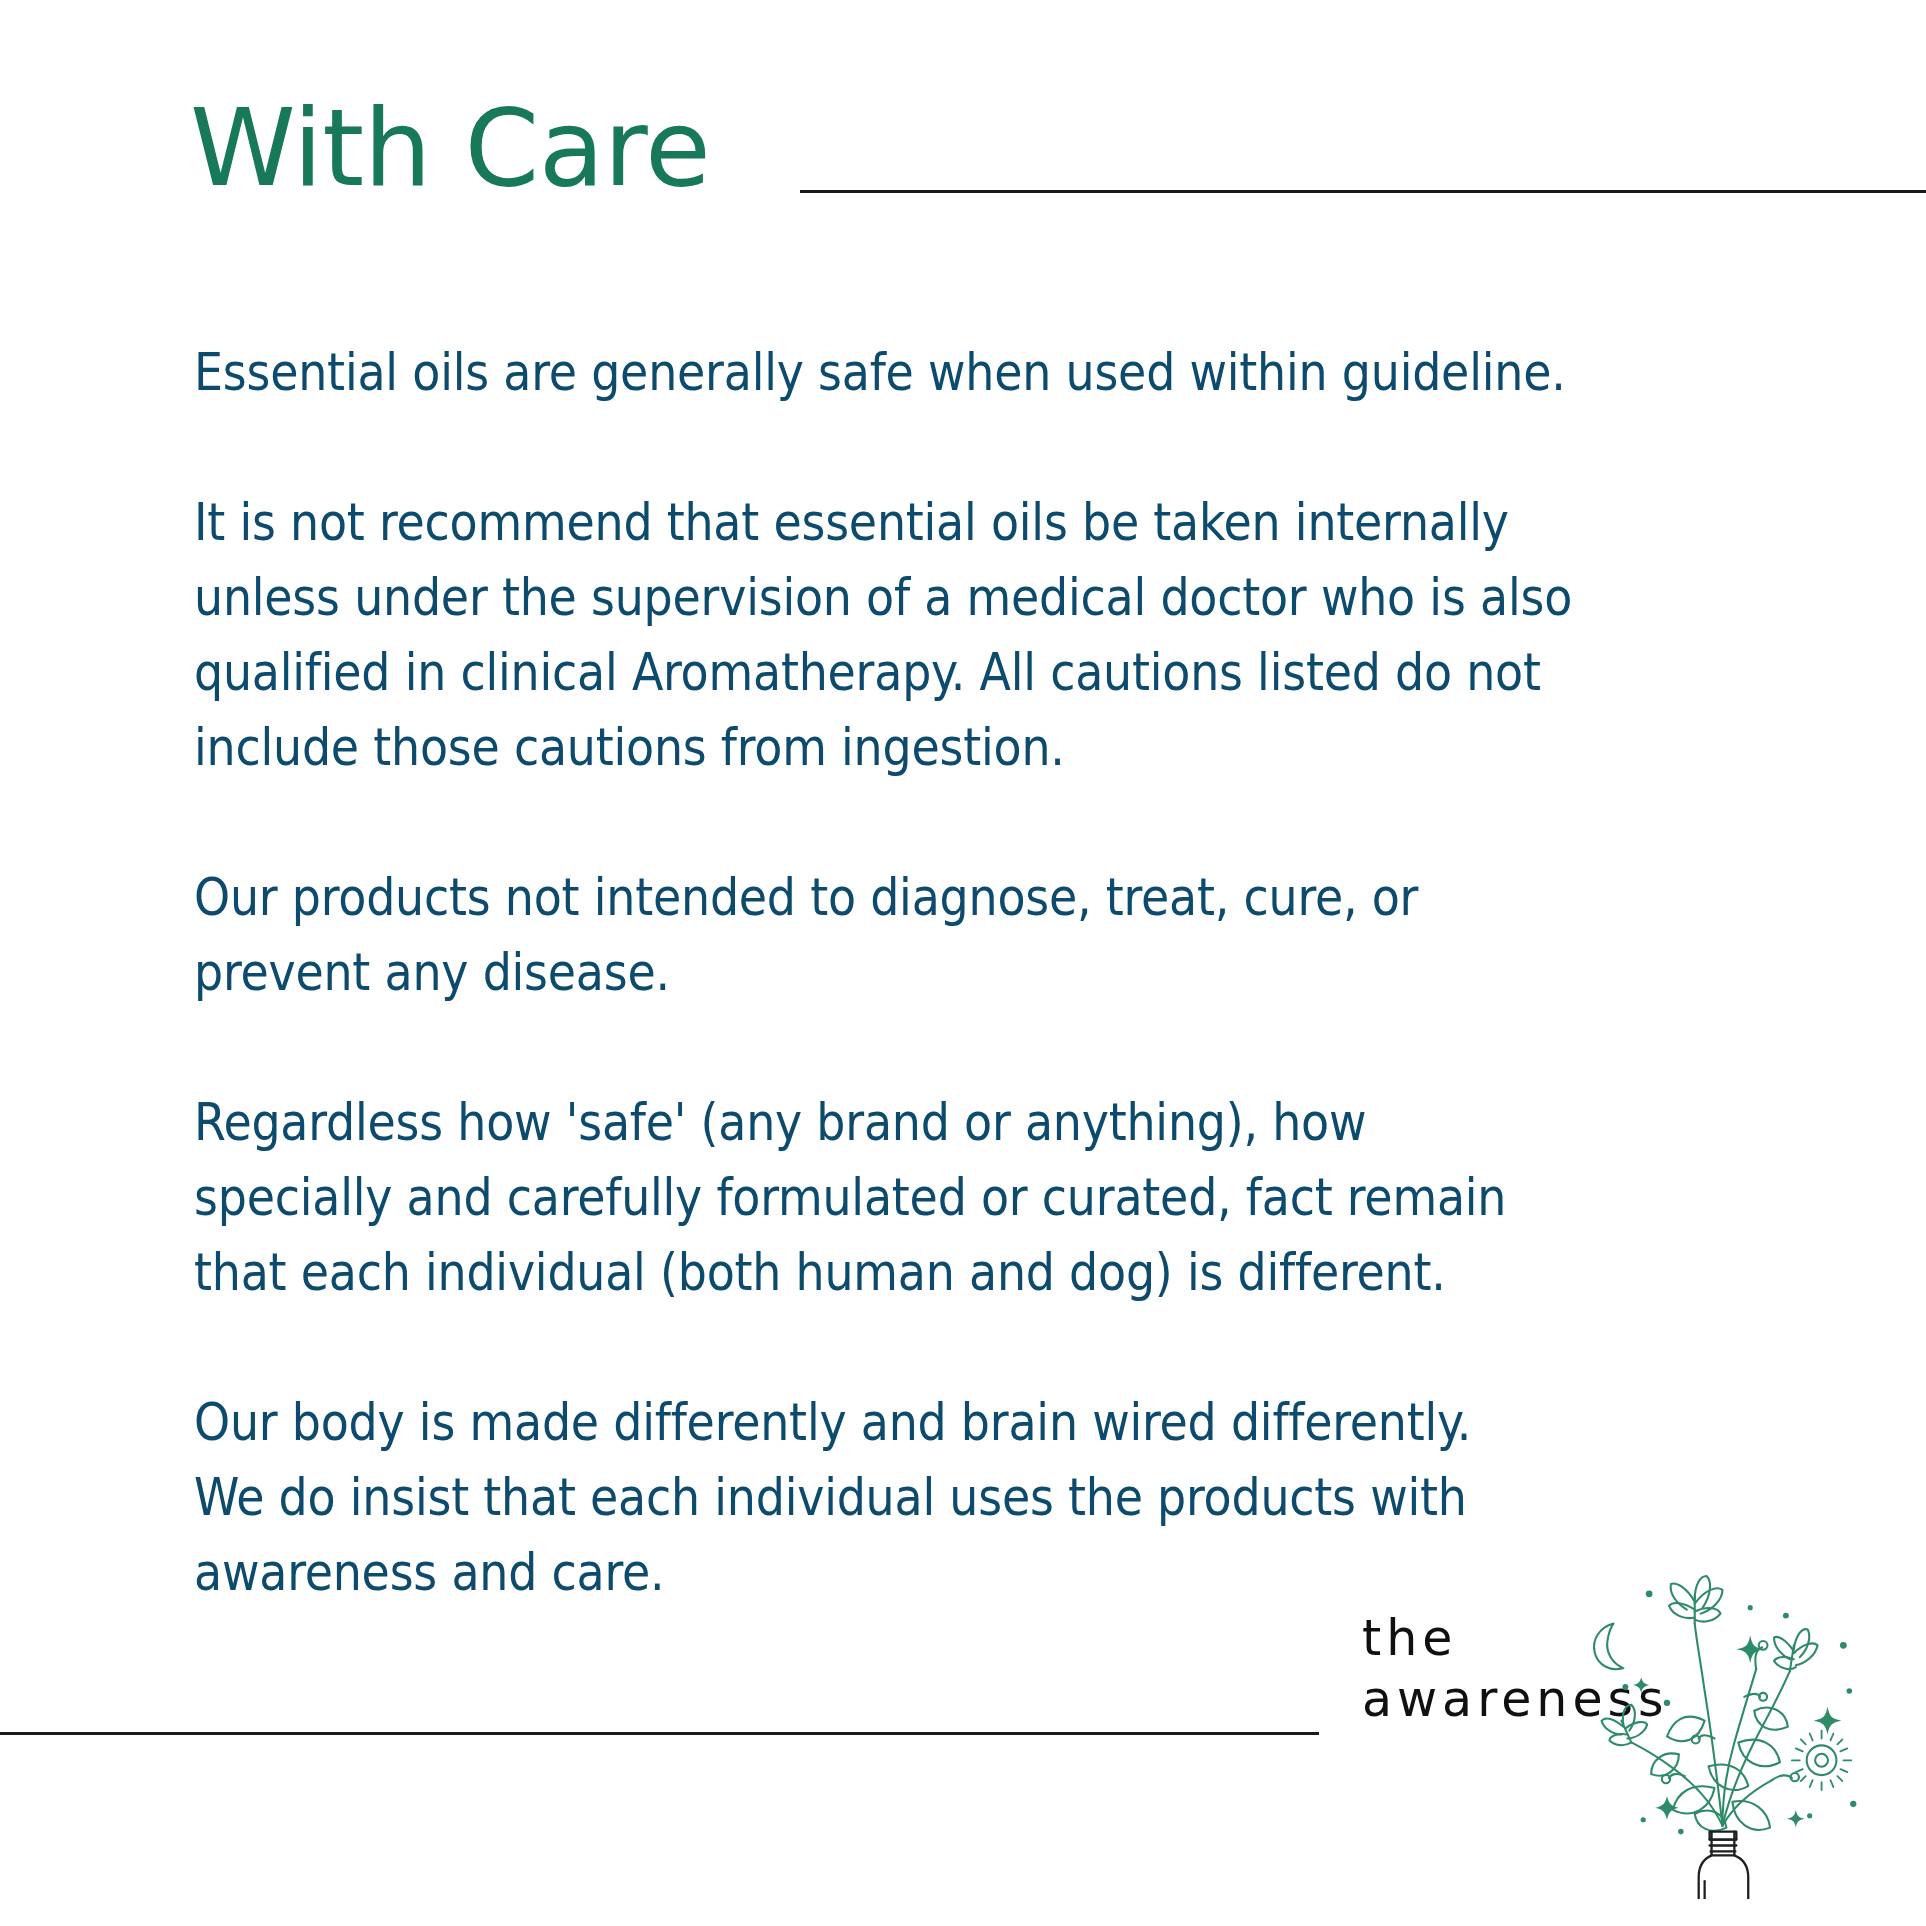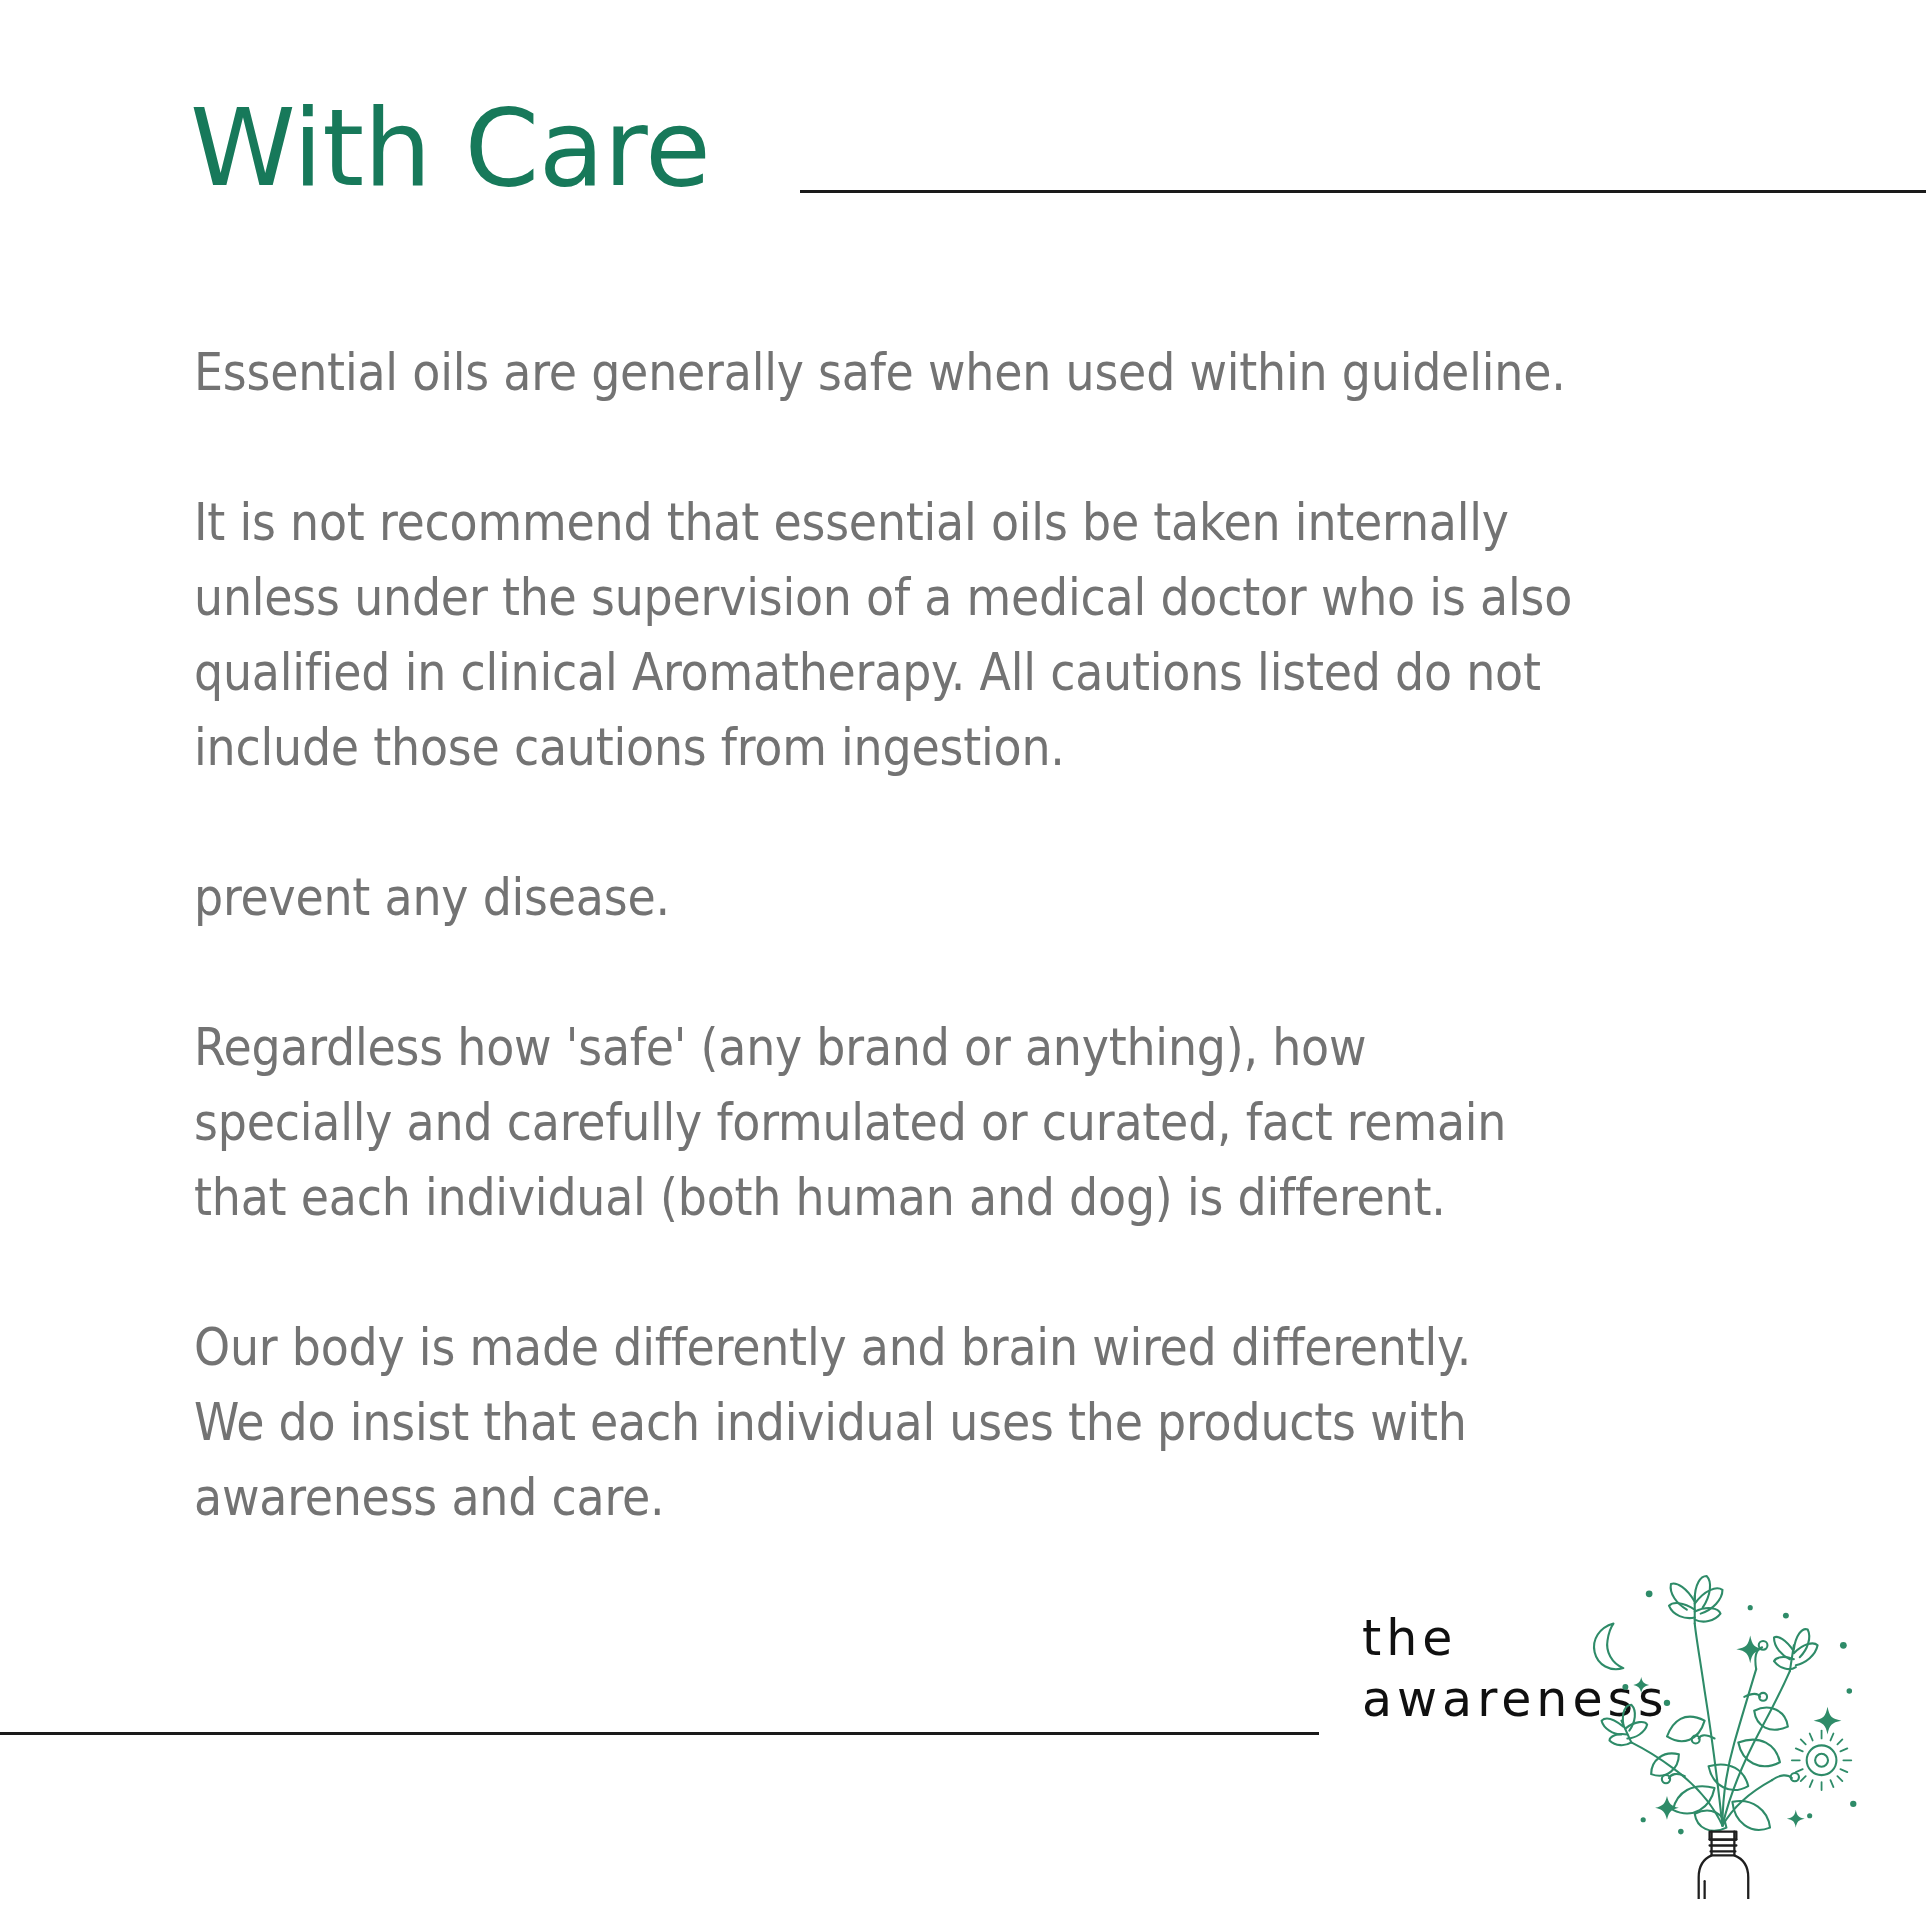--- a/index.html
+++ b/index.html
@@ -55,21 +55,21 @@
   .body-copy {
     position: absolute;
     left: 194px;
     top: 335px;
     width: 1584px;
   }
   .para {
     font-family: "DejaVu Sans Condensed", "Liberation Sans Narrow", "DejaVu Sans", sans-serif;
     font-size: 51px;
     line-height: 75px;
-    color: #737373;
+    color: #0c4a6e;
     letter-spacing: -0.2px;
     margin: 0 0 75px 0;
     font-stretch: condensed;
     transform-origin: left top;
   }
   .para:last-child { margin-bottom: 12px; }
   .para .line { display: block; white-space: nowrap; }
 
   
   .footer-rule {
@@ -126,20 +126,21 @@
     </p>
 
     <p class="para">
       <span class="line">It is not recommend that essential oils be taken internally</span>
       <span class="line">unless under the supervision of a medical doctor who is also</span>
       <span class="line">qualified in clinical Aromatherapy. All cautions listed do not</span>
       <span class="line">include those cautions from ingestion.</span>
     </p>
 
     <p class="para">
+      <span class="line">Our products not intended to diagnose, treat, cure, or</span>
       <span class="line">prevent any disease.</span>
     </p>
 
     <p class="para">
       <span class="line">Regardless how 'safe' (any brand or anything), how</span>
       <span class="line">specially and carefully formulated or curated, fact remain</span>
       <span class="line">that each individual (both human and dog) is different.</span>
     </p>
 
     <p class="para">

